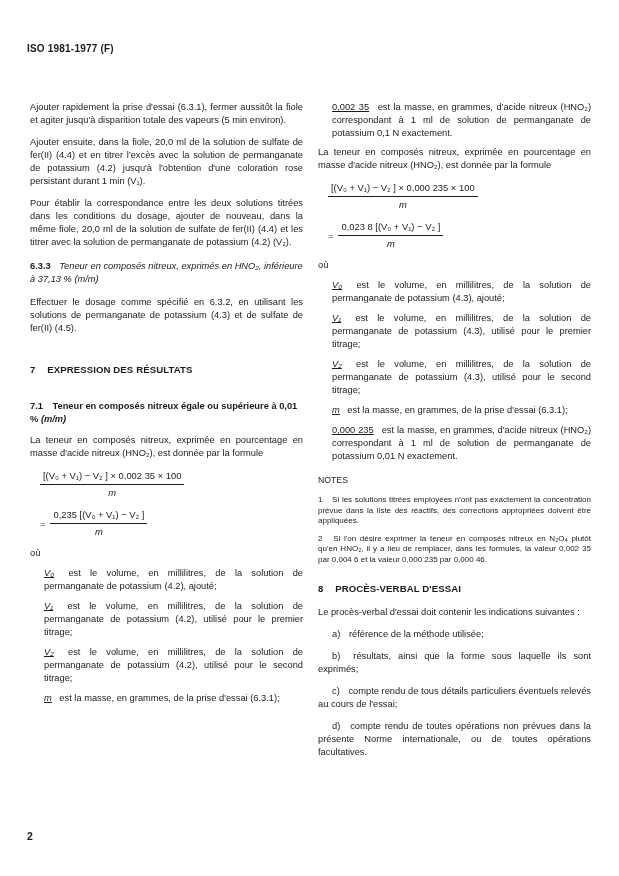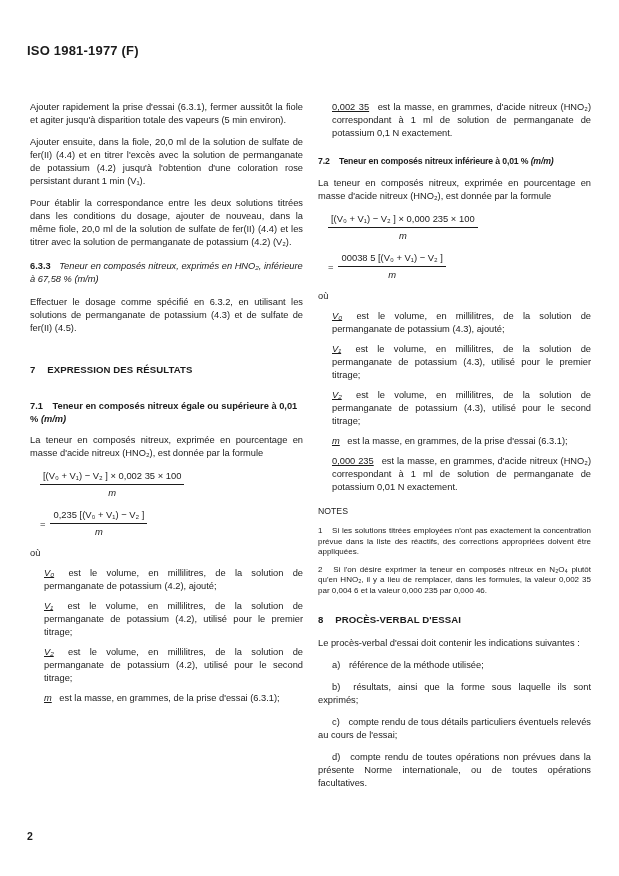--- a/index.html
+++ b/index.html
@@ -5,21 +5,21 @@
   html,body { margin:0; padding:0; }
   body {
     width:619px; height:876px; background:#ffffff;
     font-family:"Liberation Sans","DejaVu Sans",sans-serif;
     color:#1b1b1b;
   }
   .page { position:relative; width:619px; height:876px; background:#ffffff; overflow:hidden; }
 
   .header {
     position:absolute; top:43px; left:27px;
-    font-size:13px; font-weight:bold; letter-spacing:.2px;
+    font-size:10px; font-weight:bold; letter-spacing:.2px;
   }
   .pagenum {
     position:absolute; left:27px; top:830px;
     font-size:10.5px; font-weight:bold;
   }
 
   .col { position:absolute; top:101px; width:273px; font-size:9.3px; line-height:13px; }
   .col-left { left:30px; }
   .col-right { left:318px; }
 
@@ -65,21 +65,21 @@
 
   <div class="header">ISO 1981-1977 (F)</div>
 
   <div class="col col-left">
     <p class="body">Ajouter rapidement la prise d'essai (6.3.1), fermer aussitôt la fiole et agiter jusqu'à disparition totale des vapeurs (5 min environ).</p>
     <p class="body">Ajouter ensuite, dans la fiole, 20,0 ml de la solution de sulfate de fer(II) (4.4) et en titrer l'excès avec la solution de permanganate de potassium (4.2) jusqu'à l'obtention d'une coloration rose persistant durant 1 min (V₁).</p>
     <p class="body">Pour établir la correspondance entre les deux solutions titrées dans les conditions du dosage, ajouter de nouveau, dans la même fiole, 20,0 ml de la solution de sulfate de fer(II) (4.4) et les titrer avec la solution de permanganate de potassium (4.2) (V₂).</p>
 
     <div class="h633">
       <b>6.3.3</b>
-      <i>Teneur en composés nitreux, exprimés en HNO₂, inférieure à 67,58 % (m/m)</i>
+      <i>Teneur en composés nitreux, exprimés en HNO₂, inférieure à 37,13 % (m/m)</i>
     </div>
 
     <p class="body">Effectuer le dosage comme spécifié en 6.3.2, en utilisant les solutions de permanganate de potassium (4.3) et de sulfate de fer(II) (4.5).</p>
 
     <div class="h-major">
       <span class="hnum">7</span>
       <span>EXPRESSION DES RÉSULTATS</span>
     </div>
 
     <div class="h-sub">
@@ -124,39 +124,34 @@
       <span>est la masse, en grammes, de la prise d'essai (6.3.1);</span>
     </p>
   </div>
 
   <div class="col col-right">
     <p class="def" style="margin-bottom:6px">
       <span class="term">0,002 35</span>
       <span>est la masse, en grammes, d'acide nitreux (HNO₂) correspondant à 1 ml de solution de permanganate de potassium 0,1 N exactement.</span>
     </p>
 
-    <div class="h-sub h72">
-      <span class="hnum">7.2</span>
-      <span>Teneur en composés nitreux inférieure à 0,01 %</span>
-      <i class="mm">(m/m)</i>
-    </div>
 
     <p class="body">La teneur en composés nitreux, exprimée en pourcentage en masse d'acide nitreux (HNO₂), est donnée par la formule</p>
 
     <div class="formula">
       <span class="frac">
         <span class="num">[(V₀ + V₁) − V₂ ] × 0,000 235 × 100</span>
         <span class="den">m</span>
       </span>
     </div>
 
     <div class="formula">
       <span class="eq">=</span>
       <span class="frac">
-        <span class="num">00038 5 [(V₀ + V₁) − V₂ ]</span>
+        <span class="num">0,023 8 [(V₀ + V₁) − V₂ ]</span>
         <span class="den">m</span>
       </span>
     </div>
 
     <p class="ou">où</p>
 
     <p class="def">
       <i class="term">V₀</i>
       <span>est le volume, en millilitres, de la solution de permanganate de potassium (4.3), ajouté;</span>
     </p>

